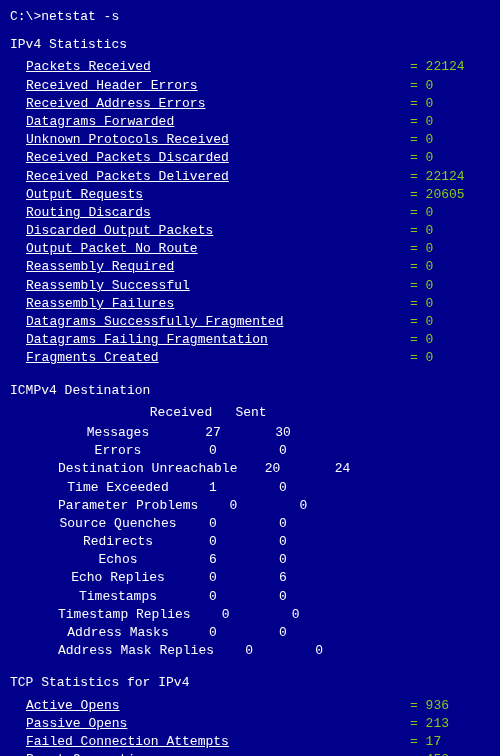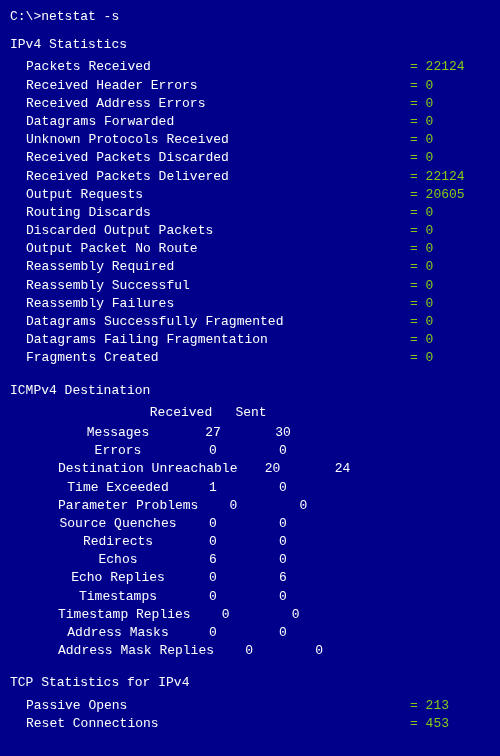--- a/index.html
+++ b/index.html
@@ -28,20 +28,21 @@
       margin-bottom: 4px;
       font-weight: normal;
     }
     .stat-row {
       display: flex;
       padding-left: 16px;
     }
     .stat-label {
       flex: 1;
       color: #FFFFFF;
+      text-decoration: underline;
     }
     .stat-value {
       color: #84cc16;
       min-width: 80px;
     }
     .icmp-table {
       padding-left: 16px;
       text-align: center;
     }
     .icmp-header-row {
@@ -221,22 +222,30 @@
           <span class="icmp-val">0</span>
           <span class="icmp-val">0</span>
         </div>
       </div>
   </div>
   <div class="blank-line"></div>
 
   <div class="section-header">TCP Statistics for IPv4</div>
   <div id="tcp-stats">
       <div class="stat-row">
+        <span class="stat-label">Active Opens</span>
+        <span class="stat-value">= 936</span>
+      </div>
+      <div class="stat-row">
         <span class="stat-label">Passive Opens</span>
         <span class="stat-value">= 213</span>
       </div>
       <div class="stat-row">
+        <span class="stat-label">Failed Connection Attempts</span>
+        <span class="stat-value">= 17</span>
+      </div>
+      <div class="stat-row">
         <span class="stat-label">Reset Connections</span>
         <span class="stat-value">= 453</span>
       </div>
     </div>
 
 </div>
 
 </body></html>

